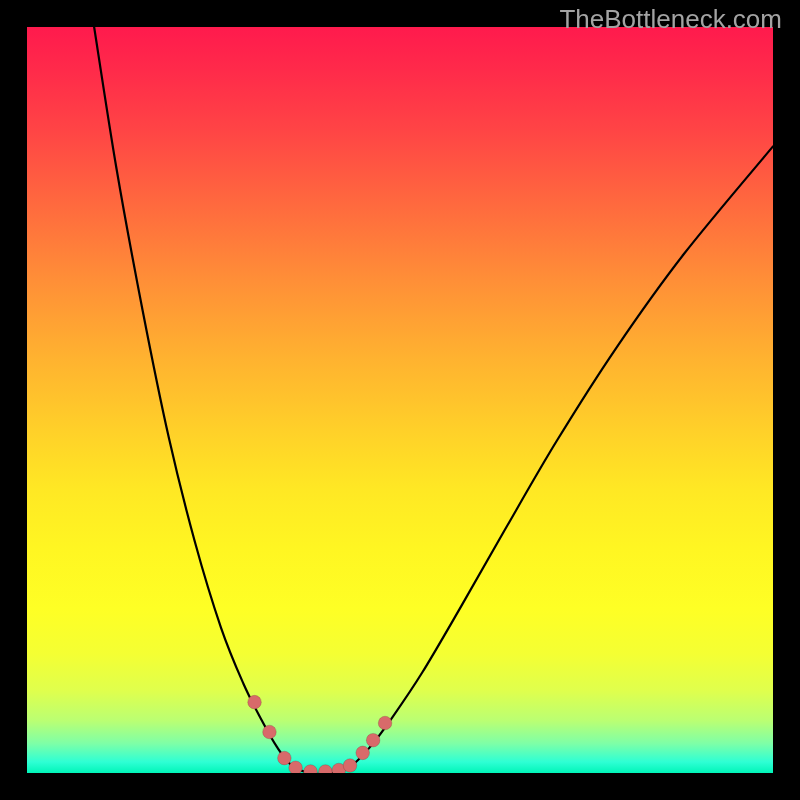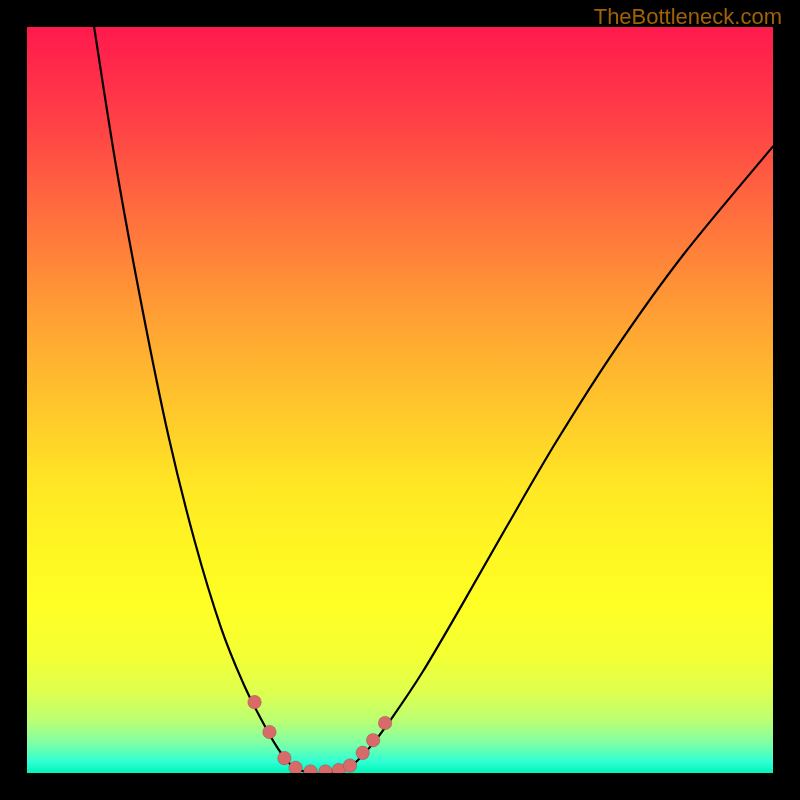--- a/index.html
+++ b/index.html
@@ -8,23 +8,23 @@
     position: relative;
     width: 800px;
     height: 800px;
     background: #000;
   }
   .watermark {
     position: absolute;
     top: 4px;
     right: 18px;
     font-family: Arial, Helvetica, sans-serif;
-    font-size: 22px;
+    font-size: 26px;
     font-weight: 500;
-    color: #a16207;
+    color: #a3a3a3;
     letter-spacing: 0px;
     z-index: 10;
   }
   .plot-area {
     position: absolute;
     left: 27px;
     top: 27px;
     width: 746px;
     height: 746px;
     overflow: hidden;

